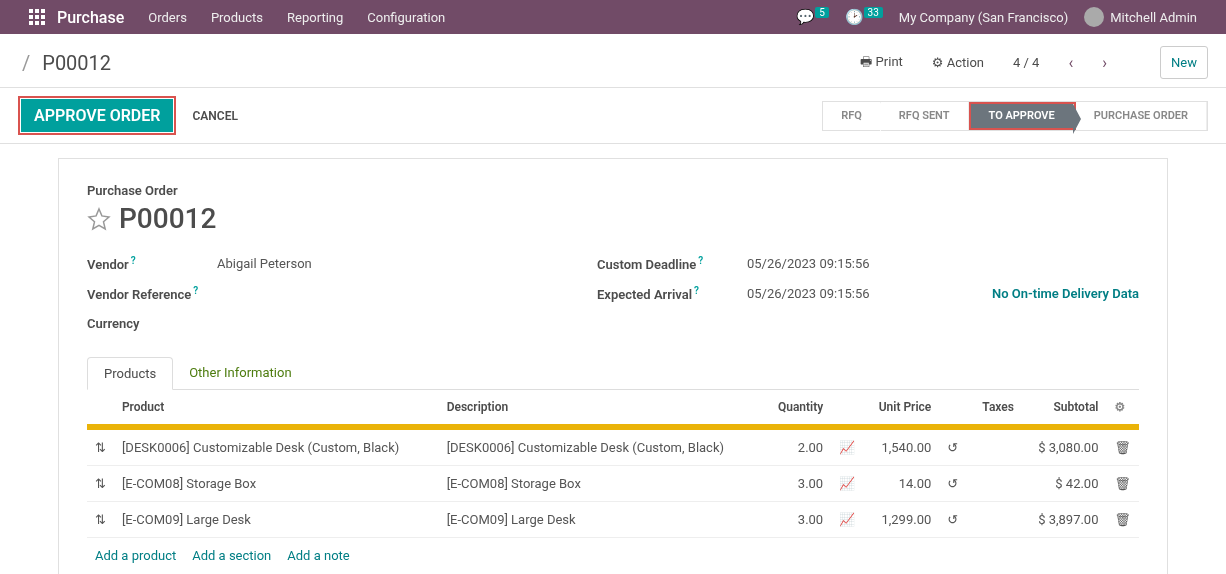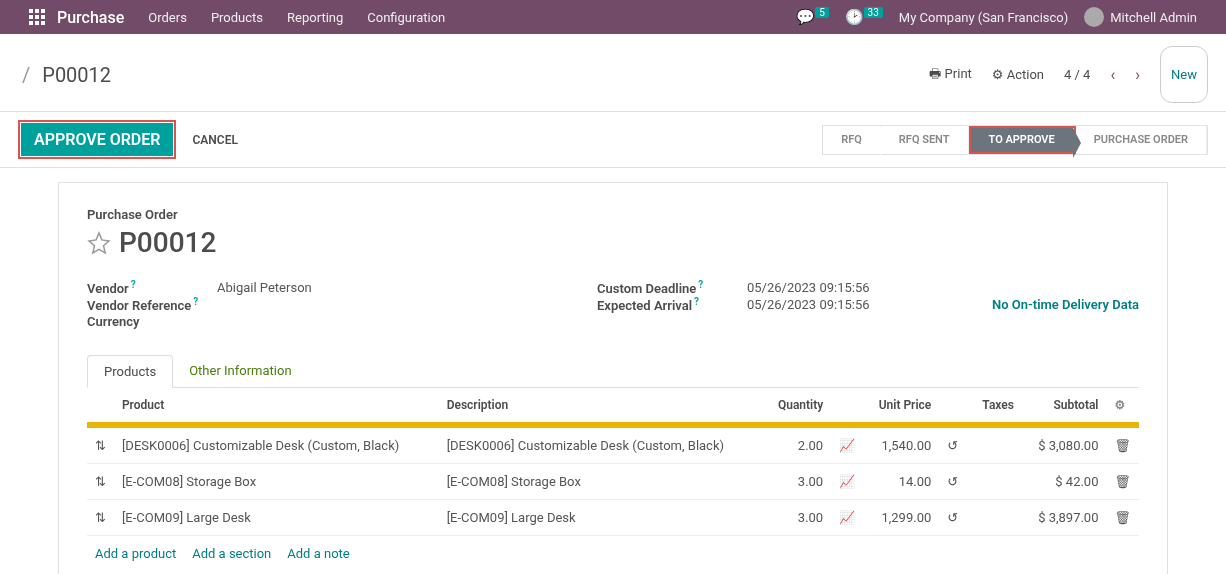--- a/index.html
+++ b/index.html
@@ -15,44 +15,44 @@
 .badge { background:#00A09D; color:#fff; font-size:10px; padding:0 4px; border-radius:2px; position:relative; top:-6px; }
 .icon-chat, .icon-clock { font-size:15px; color:#eee; }
 .company, .user-name { color:#eee; font-size:13px; }
 .avatar { width:20px; height:20px; border-radius:50%; background:#aaa; display:inline-block; }
 
 
 .crumb-row { display:flex; align-items:center; padding:12px 18px 8px 18px; }
 .crumb-title { font-size:20px; color:#666; }
 .crumb-active { font-size:20px; color:#4c4c4c; margin-left:8px; }
 .crumb-sep { font-size:20px; color:#999; margin:0 4px; }
-.crumb-right { margin-left:auto; display:flex; align-items:center; gap:20px; font-size:13px; color:#4c4c4c; }
+.crumb-right { margin-left:auto; display:flex; align-items:center; gap:29px; font-size:13px; color:#4c4c4c; }
 .crumb-right span { cursor:pointer; }
-.new-btn { border:1px solid #ccc; padding:20px 10px; color:#017e84; border-radius:12px; }
+.new-btn { border:1px solid #ccc; padding:8px 10px; color:#017e84; border-radius:3px;margin-left:24px; }
 .pager-arrow { font-size:16px; color:#714B67; cursor:pointer; }
 
 
 .actionbar { display:flex; align-items:center; padding:8px 18px; border-top:1px solid #e0e0e0; border-bottom:1px solid #e0e0e0; }
 .btn-primary { background:#00A09D; color:#fff; border:1px solid #00A09D; padding:6px 12px; font-weight:600; font-size:16px; cursor:pointer; }
 .btn-link { color:#4c4c4c; font-weight:600; font-size:12px; margin-left:16px; cursor:pointer; }
 .highlight-box { border:2px solid #d9534f; display:inline-block; padding:1px; }
 .status-steps { margin-left:auto; display:flex; align-items:stretch; height:30px; border:1px solid #e0e0e0; }
 .step { position:relative; padding:0 18px; display:flex; align-items:center; font-size:11px; color:#888; font-weight:600; border-right:1px solid #eee; }
 .step.active { background:#6c757d; color:#fff; }
 .step-arrow { position:absolute; right:-8px; top:0; width:0; height:0; border-top:15px solid transparent; border-bottom:15px solid transparent; border-left:8px solid #6c757d; z-index:1; }
 .step-arrow.light { border-left-color:#fff; }
 .highlight-status { border:2px solid #d9534f; padding:0; }
 
 
 .card { margin:14px 58px 0 58px; border:1px solid #e0e0e0; padding:24px 28px; }
 .po-label { font-size:13px; font-weight:600; color:#4c4c4c; }
 .po-title-row { display:flex; align-items:center; margin-top:4px; }
 .star { width:24px; height:24px; margin-right:8px; }
 .po-title { font-size:28px; font-weight:500; color:#4c4c4c; }
-.field-grid { display:grid; grid-template-columns:130px 260px 120px 150px 1fr; row-gap:0; align-items:center; margin-top:20px; font-size:13px; }
+.field-grid { display:grid; grid-template-columns:130px 260px 120px 150px 1fr; row-gap:13px; align-items:center; margin-top:20px; font-size:13px; }
 .field-label { color:#4c4c4c; font-weight:600; }
 .field-value { color:#555; }
 .help { color:#00A09D; font-size:10px; vertical-align:super; margin-left:2px; }
 .no-delivery { color:#017e84; font-weight:600; text-align:right; }
 
 
 .tabs { margin-top:26px; border-bottom:1px solid #ddd; display:flex; }
 .tab { padding:8px 16px; font-size:13px; color:#4d7c0f; cursor:pointer; }
 .tab.active { border:1px solid #ddd; border-bottom:1px solid #fff; margin-bottom:-1px; color:#4c4c4c; border-radius:4px 4px 0 0; }
 

